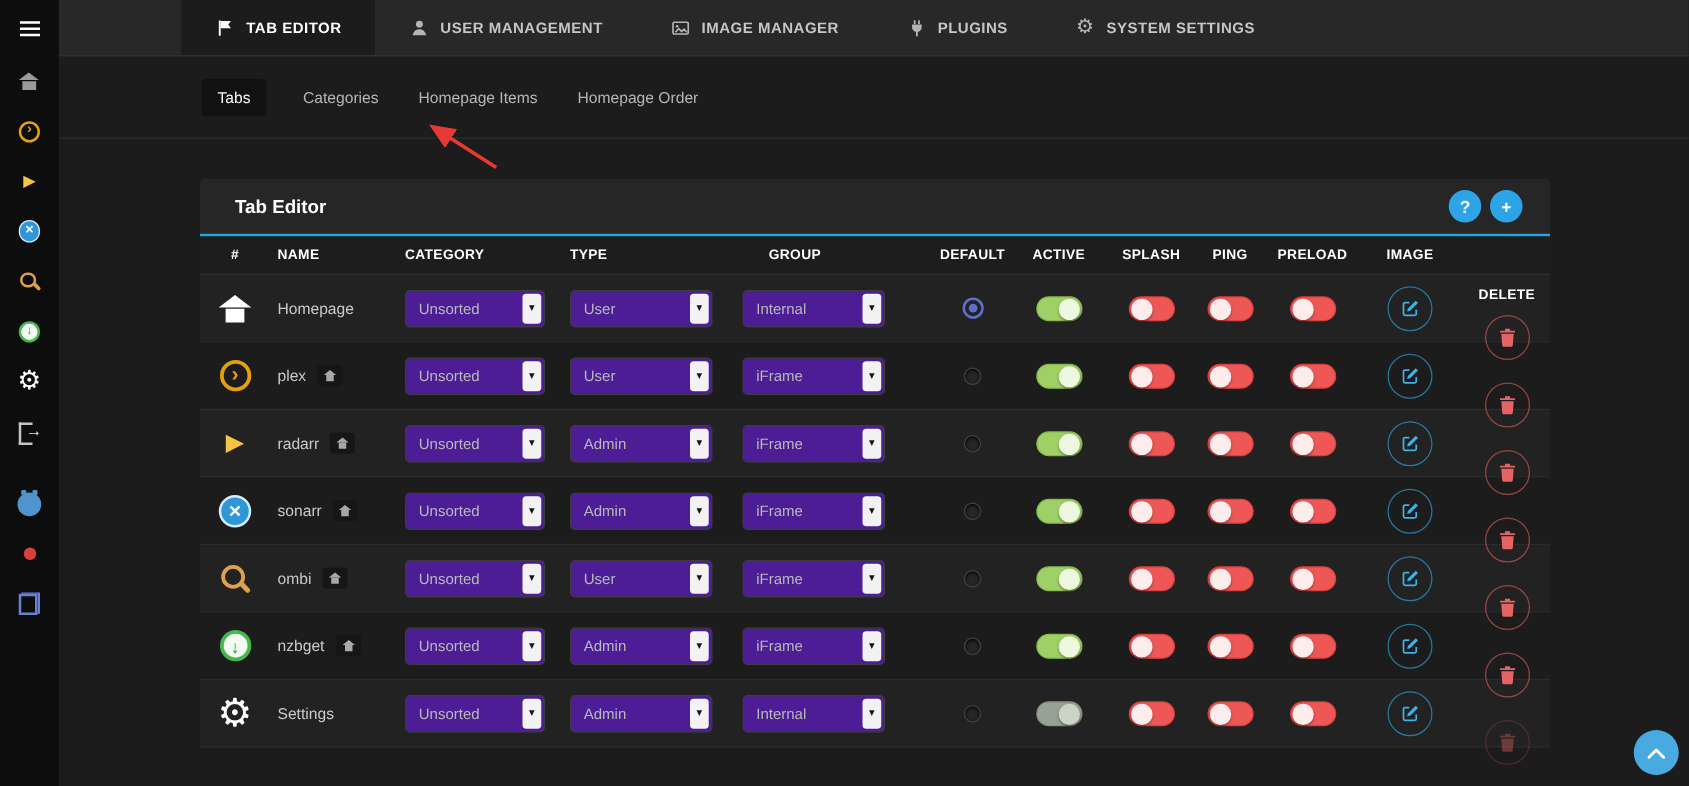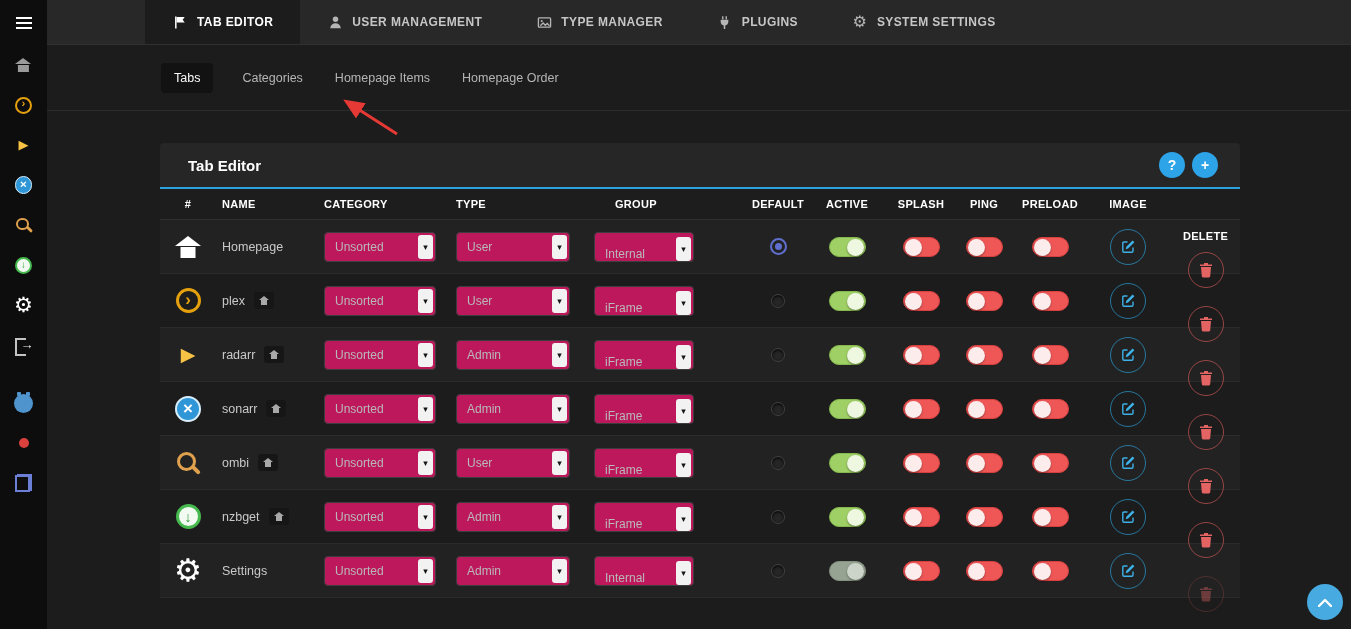--- a/index.html
+++ b/index.html
@@ -108,23 +108,23 @@
   .c-edit { width:86px; }
   .c-delete { width:69px;margin-top:47px; }
   .th.c-cat,.th.c-group,.th.c-type { padding-left:2px; }
 
   .name-text { color:#c9c9c9; font-size:12.5px; }
   .home-badge { display:inline-flex; align-items:center; justify-content:center; margin-left:9px; background:#161616; border-radius:3px; width:20px; height:17px; }
   .mini-home { position:relative; width:10px; height:9px; display:inline-block; }
   .mini-home::before { content:""; position:absolute; top:0; left:0; border-left:5px solid transparent; border-right:5px solid transparent; border-bottom:4px solid #a8a8a8; }
   .mini-home::after { content:""; position:absolute; bottom:0; left:2px; width:6px; height:5px; background:#a8a8a8; }
 
-  .select { height:30px; margin-left:2px; background:#be185d; border:1px solid #3d3d3d; border-radius:4px;
+  .select { height:30px; margin-left:2px; background:#4c1d95; border:1px solid #3d3d3d; border-radius:4px;
     display:flex; align-items:center; justify-content:space-between; padding-left:10px; cursor:pointer; }
-  .c-cat .select { width:112px; } .c-group .select { width:114px; } .c-type .select { width:100px;align-items:flex-end; }
+  .c-cat .select { width:112px; } .c-group .select { width:114px; } .c-type .select { width:114px; }
   .select-value { color:#b9b9b9; font-size:12px; white-space:nowrap; }
   .select-caret { width:15px; height:24px; margin-right:2px; background:#f2f2f2; color:#141414; border-radius:3px;
     display:flex; align-items:center; justify-content:center; font-size:9px; }
 
   .radio { display:inline-block; position:relative; }
   .radio[data-state="true"] { width:17px; height:17px; border:2px solid #5f6fd0; border-radius:50%; background:transparent; }
   .radio[data-state="true"]::after { content:""; position:absolute; inset:3px; border-radius:50%; background:#5f6fd0; }
   .radio[data-state="false"] { width:14px; height:14px; border-radius:50%; background:#262626; border:1px solid #404040; box-shadow:inset 0 1px 3px #000; }
 
   .toggle { width:37px; height:20px; border-radius:10px; position:relative; display:inline-block; cursor:pointer; }
@@ -211,21 +211,21 @@
     <span>USER MANAGEMENT</span>
   </div>
   <div class="nav-tab" data-active="false">
     <span class="nicon">
       <svg width="15" height="15" viewBox="0 0 16 16">
           <rect x="1.5" y="3" width="13" height="10" rx="1" fill="none" stroke="#b5b5b5" stroke-width="1.4"></rect>
           <circle cx="5" cy="6.5" r="1.1" fill="#b5b5b5"></circle>
           <path d="M3.5 11.5l3-3 2.4 2.4 2-2 2.4 2.6" fill="none" stroke="#b5b5b5" stroke-width="1.4"></path>
         </svg>
     </span>
-    <span>TYPE MANAGER</span>
+    <span>IMAGE MANAGER</span>
   </div>
   <div class="nav-tab" data-active="false">
     <span class="nicon">
       <svg width="15" height="15" viewBox="0 0 16 16" fill="#b5b5b5">
           <path d="M5.4 1.3h1.5v3.2H5.4zM9.1 1.3h1.5v3.2H9.1zM3.9 5h8.2v2.2c0 2-1.3 3.6-3.3 4V15H7.2v-3.8c-2-.4-3.3-2-3.3-4z"></path>
         </svg>
     </span>
     <span>PLUGINS</span>
   </div>
   <div class="nav-tab" data-active="false">

